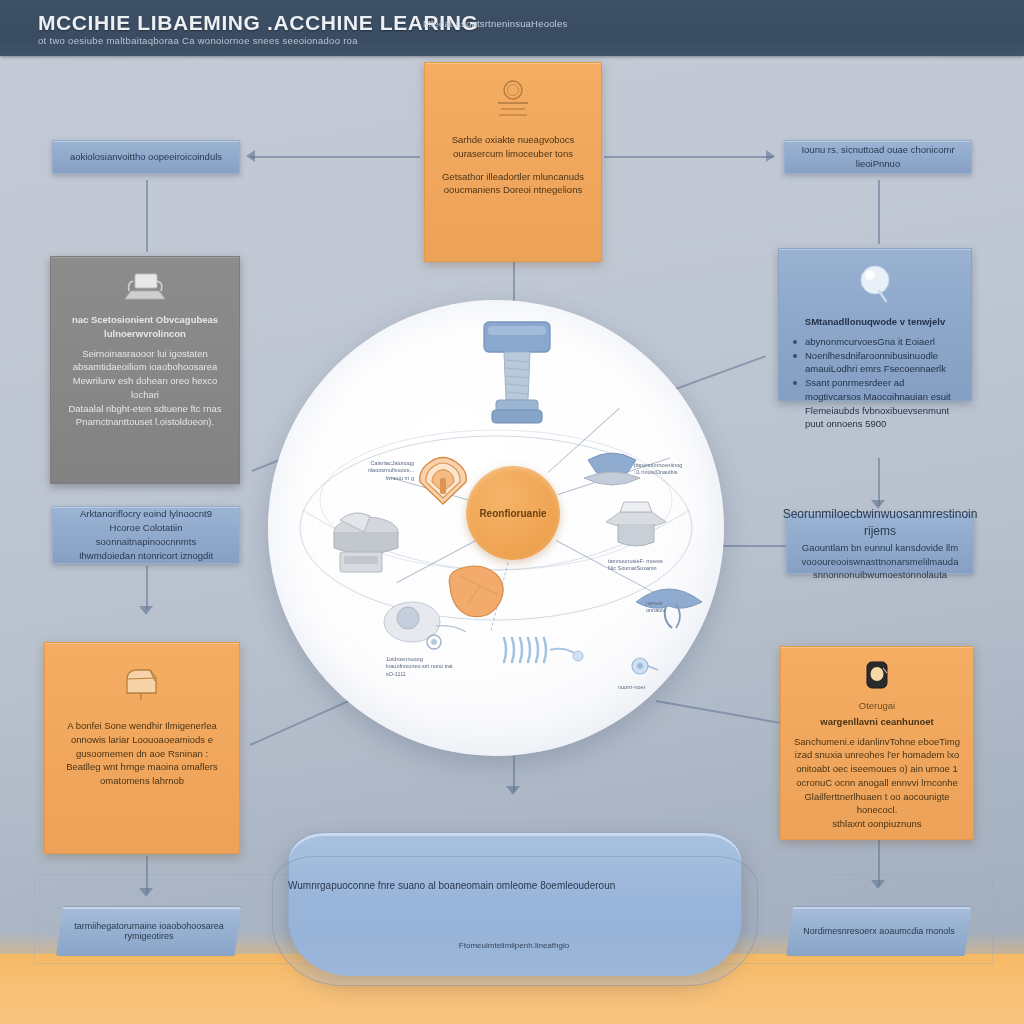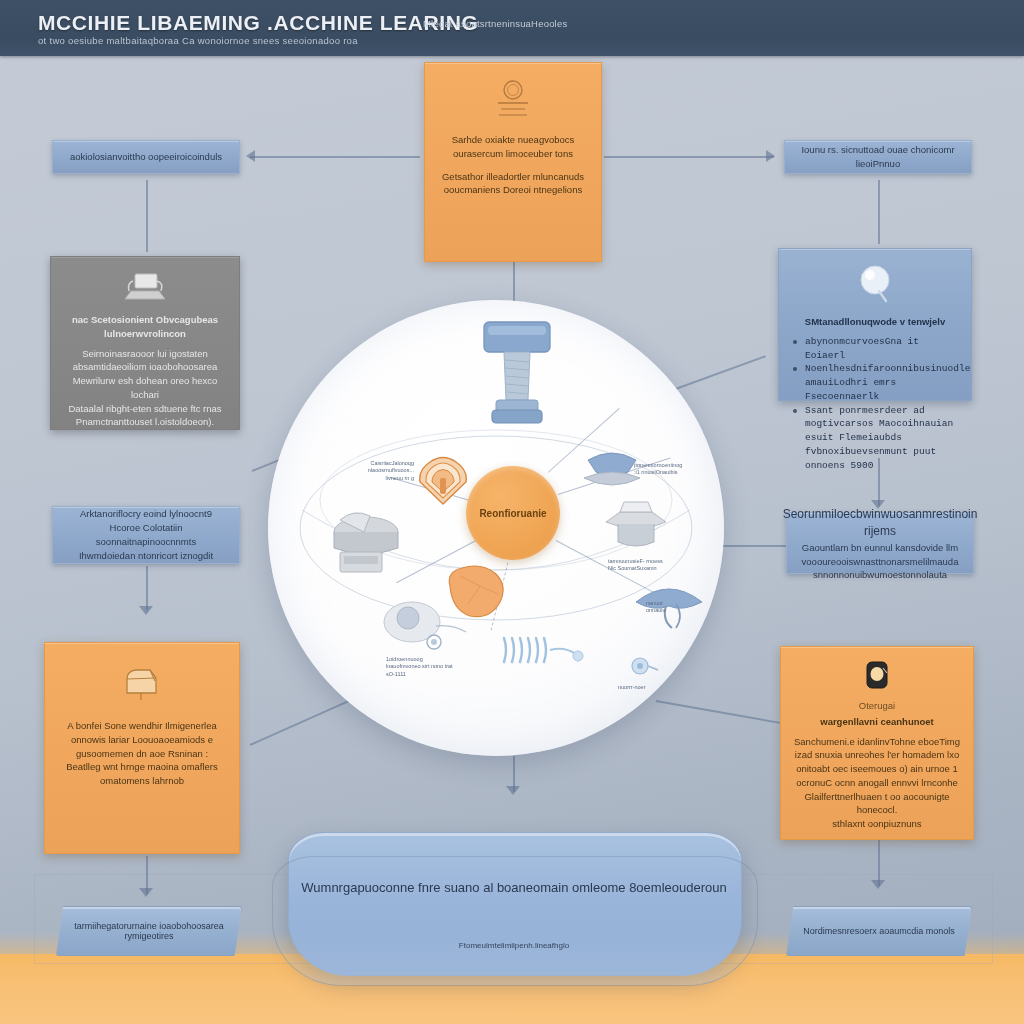--- a/index.html
+++ b/index.html
@@ -66,21 +66,21 @@
     border:1px solid #7e7e7e;
     background:linear-gradient(180deg,#8c8c8c 0%,#878787 55%,#828282 100%);
     box-shadow:0 3px 8px rgba(40,40,45,.32), inset 0 1px 0 rgba(255,255,255,.16);
   }
   .panel-blue .ctext{font-size:9.5px;color:#23324a;}
   .panel-orange .ctext{font-size:9.5px;color:#4a3416;}
   .panel-gray .ctext{font-size:9.5px;color:#e6e6e6;}
   .ptitle{font-size:10px;font-weight:600;text-align:center;margin-bottom:6px;filter:blur(.45px);}
   .plines{padding:0 14px;text-align:center;}
   .plines.bul{text-align:left;}
-  .plines li{list-style:none;position:relative;padding-left:12px;margin:0 0;font-family:Liberation Mono, monospace;}
+  .plines li{list-style:none;position:relative;padding-left:12px;margin:0 0;}
   .plines.bul li:before{
     content:"";position:absolute;left:0;top:5px;width:4px;height:4px;border-radius:50%;
     background:currentColor;opacity:.75;
   }
   .plines ul{margin:0;padding:0;}
 
   
   .icon-wrap{display:flex;justify-content:center;margin:16px 0 10px;}
   .icon-label{font-size:7.5px;text-align:center;filter:blur(.5px);opacity:.8;margin-top:2px;}
 
@@ -104,22 +104,22 @@
     border-radius:36px 36px 60px 60px/28px 28px 56px 56px;
     box-shadow:0 10px 22px rgba(40,55,80,.25), inset 0 3px 0 rgba(255,255,255,.4);
   }
   .dome-rim{
     position:absolute;left:272px;top:856px;width:484px;height:128px;
     border:1px solid rgba(120,140,170,.45);
     border-radius:42px 42px 70px 70px/30px 30px 64px 64px;
     background:linear-gradient(180deg,rgba(255,255,255,0) 55%,rgba(180,200,225,.35) 100%);
   }
   .dome-t1{
-    position:absolute;left:288px;top:880px;width:452px;text-align:center;
-    font-size:13px;color:#2a3950;filter:blur(.45px);
+    position:absolute;left:288px;top:880px;width:452px;
+    font-size:10px;color:#2a3950;filter:blur(.45px);
   }
   .dome-t2{
     position:absolute;left:288px;top:940px;width:452px;text-align:center;
     font-size:8px;color:#36465e;line-height:1.5;filter:blur(.55px);
   }
 
   
   .hub-circle{
     position:absolute;left:268px;top:300px;width:456px;height:456px;border-radius:50%;
     background:radial-gradient(circle at 42% 34%,#ffffff 0%,#fdfdfe 55%,#f4f6f9 82%,#e9edf3 100%);
@@ -228,21 +228,21 @@
       <div style="height:9px"></div>
       <div>Getsathor illeadortler mluncanuds</div>
       <div>ooucmaniens Doreoi ntnegelions</div>
     </div>
   </div>
 
   <div class="card bar" style="left:52px;top:140px;width:188px;height:34px;">
     <span class="ctext">aokiolosianvoittho oopeeiroicoinduls</span>
   </div>
 
-  <div class="card panel-gray" style="left:50px;top:256px;width:190px;height:174px;">
+  <div class="card panel-gray" style="left:50px;top:256px;width:190px;height:228px;">
     <div class="icon-wrap" style="margin:14px 0 8px;">
       <svg width="48" height="34" viewBox="0 0 48 34">
         <rect x="14" y="3" width="22" height="14" rx="1.5" fill="#e8e8e8" stroke="#bcbcbc" stroke-width="1"></rect>
         <path d="M10 20 L38 20 L44 28 L4 28 Z" fill="#cfcfcf" stroke="#b0b0b0" stroke-width="1"></path>
         <path d="M12 10 Q6 12 8 20" fill="none" stroke="#d5d5d5" stroke-width="1.6"></path>
         <path d="M36 10 Q43 12 40 20" fill="none" stroke="#d5d5d5" stroke-width="1.6"></path>
       </svg>
     </div>
     <div class="ctext ptitle" style="padding:0 12px;">nac Scetosionient Obvcagubeas lulnoerwvrolincon</div>
     <div class="ctext plines">

